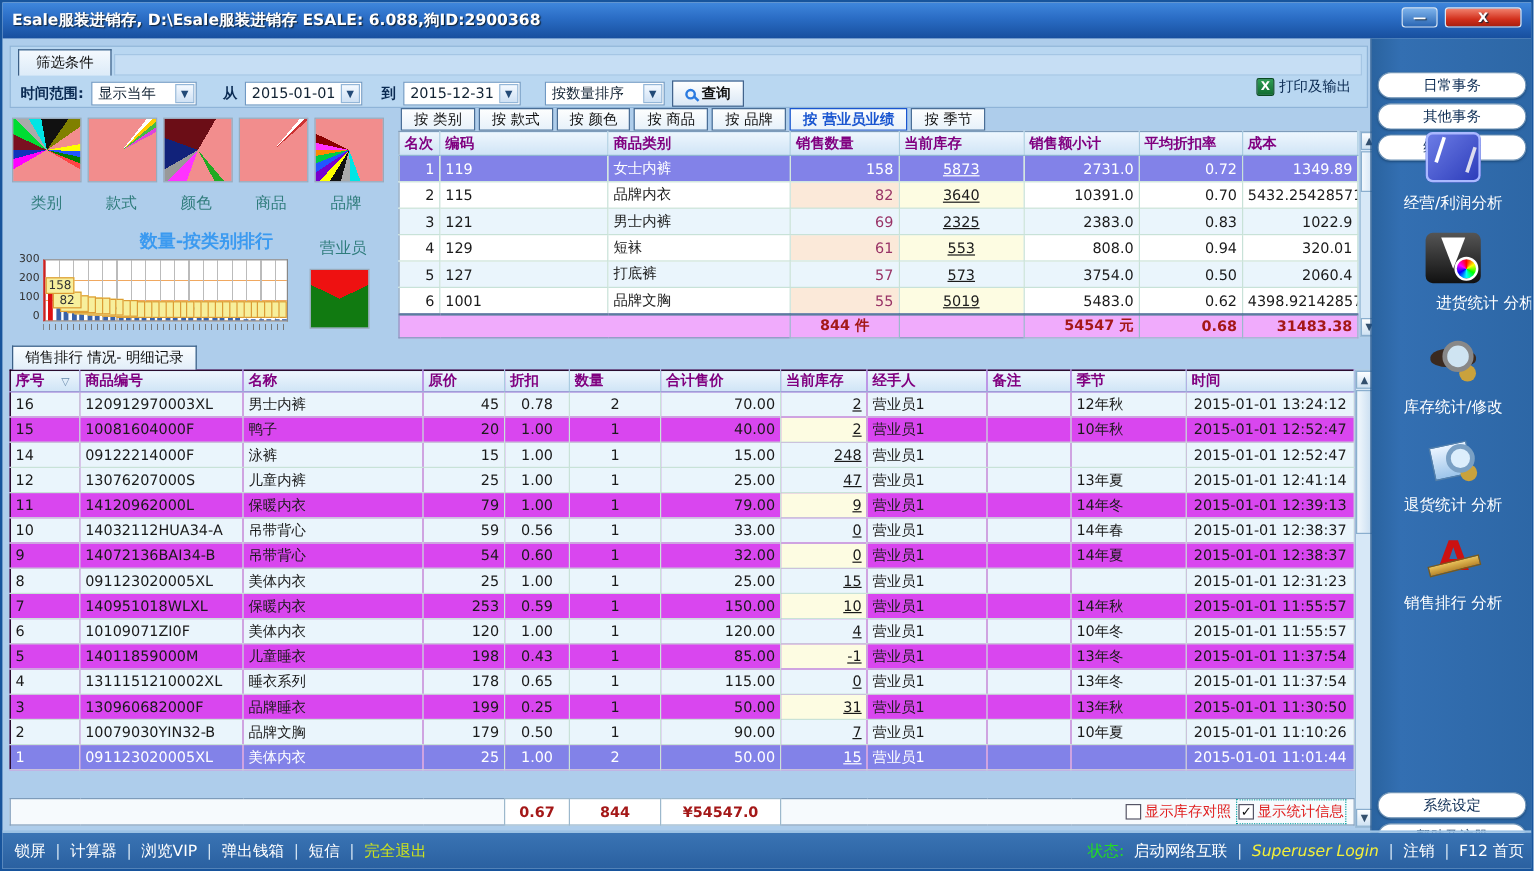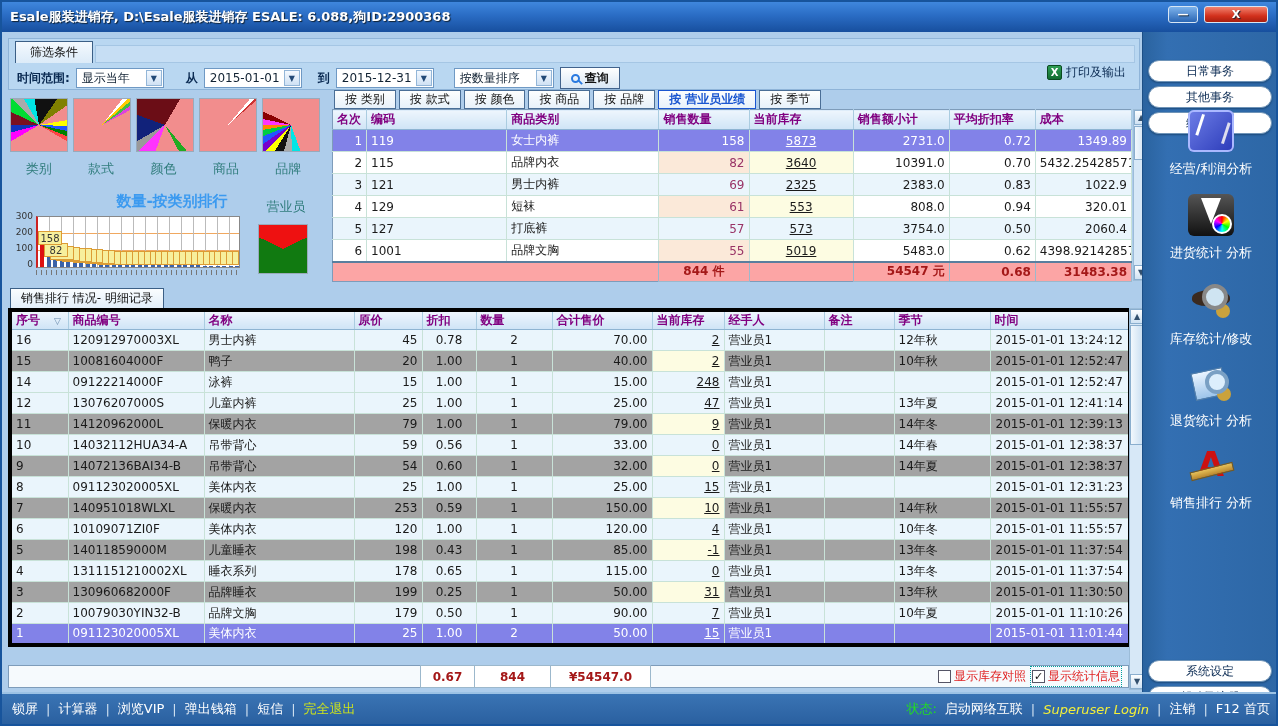--- a/index.html
+++ b/index.html
@@ -100,39 +100,39 @@
   th { background:linear-gradient(#eef6fd,#cfe4f6); color:#800080; font-weight:bold;
     text-align:left; height:20px; padding:0 4px; border-right:1px solid #aacce0;
     border-bottom:1px solid #8eb4d2; font-size:12px; overflow:hidden; white-space:nowrap; }
   td { height:22px; padding:0 4px; border-right:1px solid #c8e2d8; border-bottom:1px solid #c8e2d8;
     color:#1a1a1a; overflow:hidden; white-space:nowrap; font-size:12px; }
   tr.alt td { background:#eaf5fc; }
   td.qty { background:#fbe9d9; color:#993366; }
   td.stock { background:#fdfce2;text-decoration:underline; }
   tr.sel td, tr.sel td.qty, tr.sel td.stock { background:#8282e8; color:#fff; }
   .ar { text-align:right; } .ac { text-align:center; }
-  .rank-totals { position:absolute; left:330px; top:259px; width:800px; background:#fca5a5;
+  .rank-totals { position:absolute; left:330px; top:259px; width:800px; background:#f0abfc;
     border:1px solid #7e9cba; border-top:2px solid #5a7e9e; }
   .rank-totals td { height:19px; border:1px solid #9cb8cc; color:#a41818; font-weight:bold; }
   .rank-totals td.noborder { border:none; }
 
   
   .vscroll { position:absolute; width:16px; background:#d7e8f7; border:1px solid #9cbcd8; }
   .vscroll .sbtn { position:absolute; left:0; width:14px; height:15px;
     background:linear-gradient(#fdfeff,#cfe2f3); border:1px solid #8aaece; color:#33506e;
     font-size:8px; text-align:center; line-height:14px; cursor:pointer; }
   .vscroll .sthumb { position:absolute; left:0; width:14px; height:34px;
     background:linear-gradient(90deg,#f2f8fd,#c9def1); border:1px solid #8aaece; cursor:grab; }
 
   
   .detail-tab { position:absolute; left:8px; top:286px; height:20px; padding:0 10px;
     background:linear-gradient(#fafdff,#e2eef9); border:1px solid #3b5f86; border-bottom:none;
     display:flex; align-items:center; color:#111; z-index:2; }
-  .detail-table { position:absolute; left:6px; top:306px; width:1120px; background:#a3a3a3;
-    border:4px solid #000000; }
+  .detail-table { position:absolute; left:6px; top:306px; width:1120px; background:#d946ef;
+    border:1px solid #000000; }
   .detail-table th { height:18px; }
   .detail-table td { height:21px; }
   .sort-tri { font-size:9px; color:#6688aa; margin-left:14px; }
   .detail-summary { position:absolute; left:6px; top:663px; width:1120px; background:#f6fafd;
     border:1px solid #7e9cba; }
   .detail-summary td { height:22px; border:none; }
   .sumbox { border:1px solid #9cb8cc !important; background:#fff; color:#a41818;
     font-weight:bold; text-align:center; }
   .chk-wrap { display:flex; justify-content:flex-end; align-items:center; gap:6px;
     padding-right:4px; }
@@ -734,21 +734,21 @@
   </div>
 
   <div class="sidebar">
       <div class="side-btn" style="top: 8px;">日常事务</div>
       <div class="side-btn" style="top: 34px;">其他事务</div>
       <div class="side-btn" style="top: 60px;">统计分析</div>
       <div class="tool" style="top: 78px;">
         <div class="ticon icon-profit"></div>
         <div class="tlabel">经营/利润分析</div>
       </div>
-      <div class="tool" style="top: 162px;">
+      <div class="tool" style="top: 162px; text-align: right;">
         <div class="ticon icon-purchase"></div>
         <div class="tlabel">进货统计 分析</div>
       </div>
       <div class="tool" style="top: 330px;">
         <div class="ticon icon-returns"></div>
         <div class="tlabel">退货统计 分析</div>
       </div>
       <div class="tool" style="top: 248px;">
         <div class="ticon icon-inventory"></div>
         <div class="tlabel">库存统计/修改</div>

